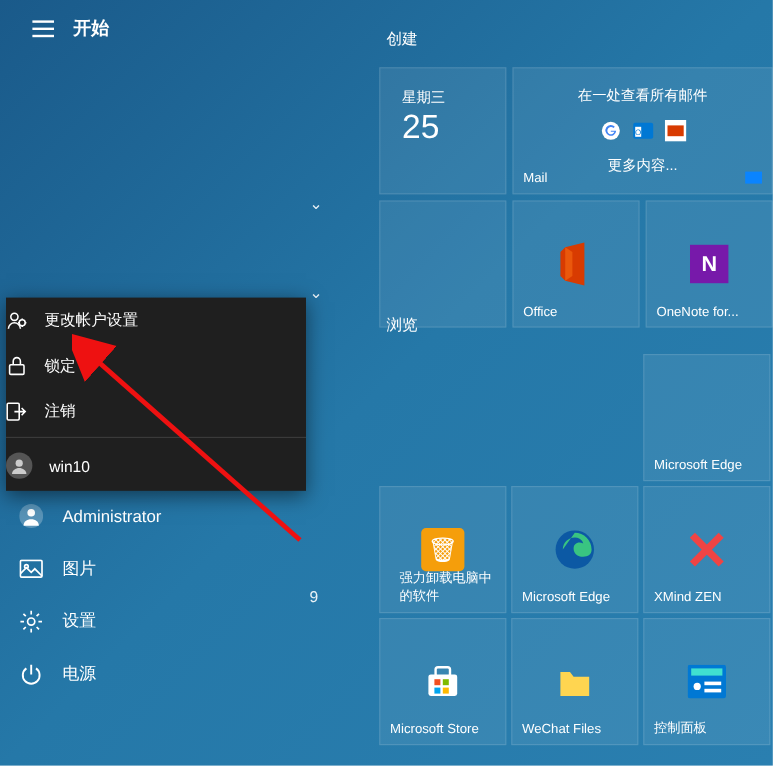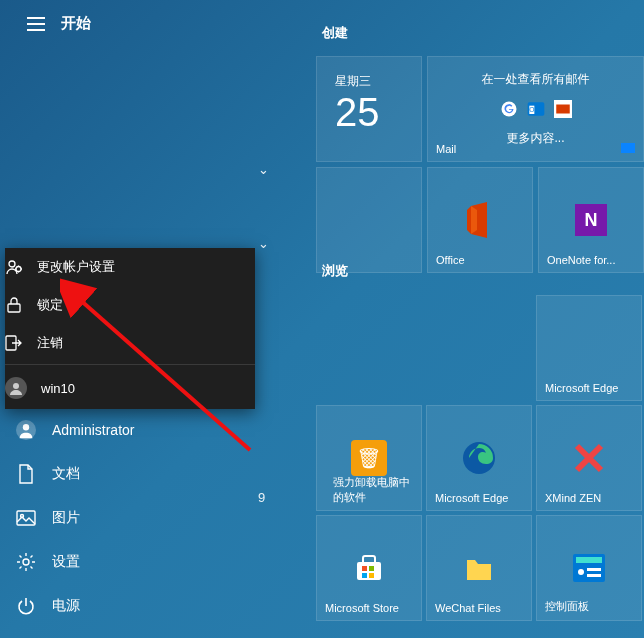--- a/index.html
+++ b/index.html
@@ -1,30 +1,30 @@
 <!DOCTYPE html>
 <html><head>
 <meta charset="utf-8">
 <style>
 *{margin:0;padding:0;box-sizing:border-box;font-family:"Segoe UI","Microsoft YaHei",sans-serif}
 body{width:644px;height:638px;background:linear-gradient(135deg,#1a5a8a 0%,#2578a8 50%,#2a7fb0 100%);overflow:hidden;position:relative}
 .header{display:flex;align-items:center;padding:14px 27px;color:#fff}
 .hamburger{width:18px;height:14px;display:flex;flex-direction:column;justify-content:space-between;margin-right:16px;cursor:pointer}
 .hamburger span{height:2px;background:#fff}
 .header-title{font-size:15px;font-weight:600}
-.section-label{color:#fff;font-size:13px;font-weight:700;position:absolute}
+.section-label{color:#fff;font-size:13px;font-weight:400;position:absolute}
 .label-create{left:322px;top:24px}
 .label-browse{left:322px;top:262px}
 .tiles{position:absolute;left:316px;top:56px;display:grid;grid-template-columns:106px 106px 106px;grid-auto-rows:106px;gap:5px}
 .tile{background:rgba(255,255,255,0.08);border:1px solid rgba(255,255,255,0.12);color:#fff;position:relative;overflow:hidden;cursor:pointer}
 .tile.wide{grid-column:span 2}
 .tile-label{position:absolute;left:8px;bottom:6px;font-size:11px}
 .tile-center{display:flex;flex-direction:column;align-items:center;justify-content:center;height:100%;gap:6px}
 .cal-day{font-size:12px;margin-bottom:2px}
-.cal-num{font-size:40px;font-weight:200;line-height:1}
+.cal-num{font-size:28px;font-weight:200;line-height:1}
 .cal-tile{padding:16px 0 0 18px}
 .mail-text{font-size:12px;text-align:right}
 .mail-icons{display:flex;gap:8px;margin:6px 0}
 .mail-mini{position:absolute;right:8px;bottom:8px;width:14px;height:10px;background:#0a84ff}
 .office-o{width:34px;height:40px}
 .onenote{width:32px;height:32px;background:#7719aa;display:flex;align-items:center;justify-content:center;color:#fff;font-weight:700;font-size:18px}
 .app-icon{width:36px;height:36px;border-radius:4px;display:flex;align-items:center;justify-content:center;font-size:20px}
 .chevrons{position:absolute;left:258px;color:rgba(255,255,255,0.9);font-size:13px;cursor:pointer}
 .chev1{top:162px}.chev2{top:236px}.chev3{top:490px}
 .context-menu{position:absolute;left:5px;top:248px;width:250px;background:#1f1f1f;color:#fff;box-shadow:0 4px 16px rgba(0,0,0,0.5);z-index:10}
@@ -214,29 +214,20 @@
         <svg width="22" height="22" viewBox="0 0 22 22">
           <circle cx="11" cy="11" r="11" fill="rgba(255,255,255,0.25)"></circle>
           <circle cx="11" cy="8" r="3.5" fill="#fff"></circle>
           <path d="M4 20c0-4 3-6 7-6s7 2 7 6z" fill="#fff"></path>
         </svg>
       </div>
     <span>Administrator</span>
   </div>
   <div class="side-item">
     <div class="side-icon">
-        <svg width="16" height="20" viewBox="0 0 16 20" fill="none" stroke="#fff" stroke-width="1.4">
-          <path d="M2 1h8l4 4v14H2z"></path>
-          <path d="M10 1v4h4"></path>
-        </svg>
-      </div>
-    <span>文档</span>
-  </div>
-  <div class="side-item">
-    <div class="side-icon">
         <svg width="20" height="16" viewBox="0 0 20 16" fill="none" stroke="#fff" stroke-width="1.4">
           <rect x="1" y="1" width="18" height="14" rx="1"></rect>
           <circle cx="6" cy="6" r="1.5"></circle>
           <path d="M1 12l5-5 4 4 3-3 6 6"></path>
         </svg>
       </div>
     <span>图片</span>
   </div>
   <div class="side-item">
     <div class="side-icon">

